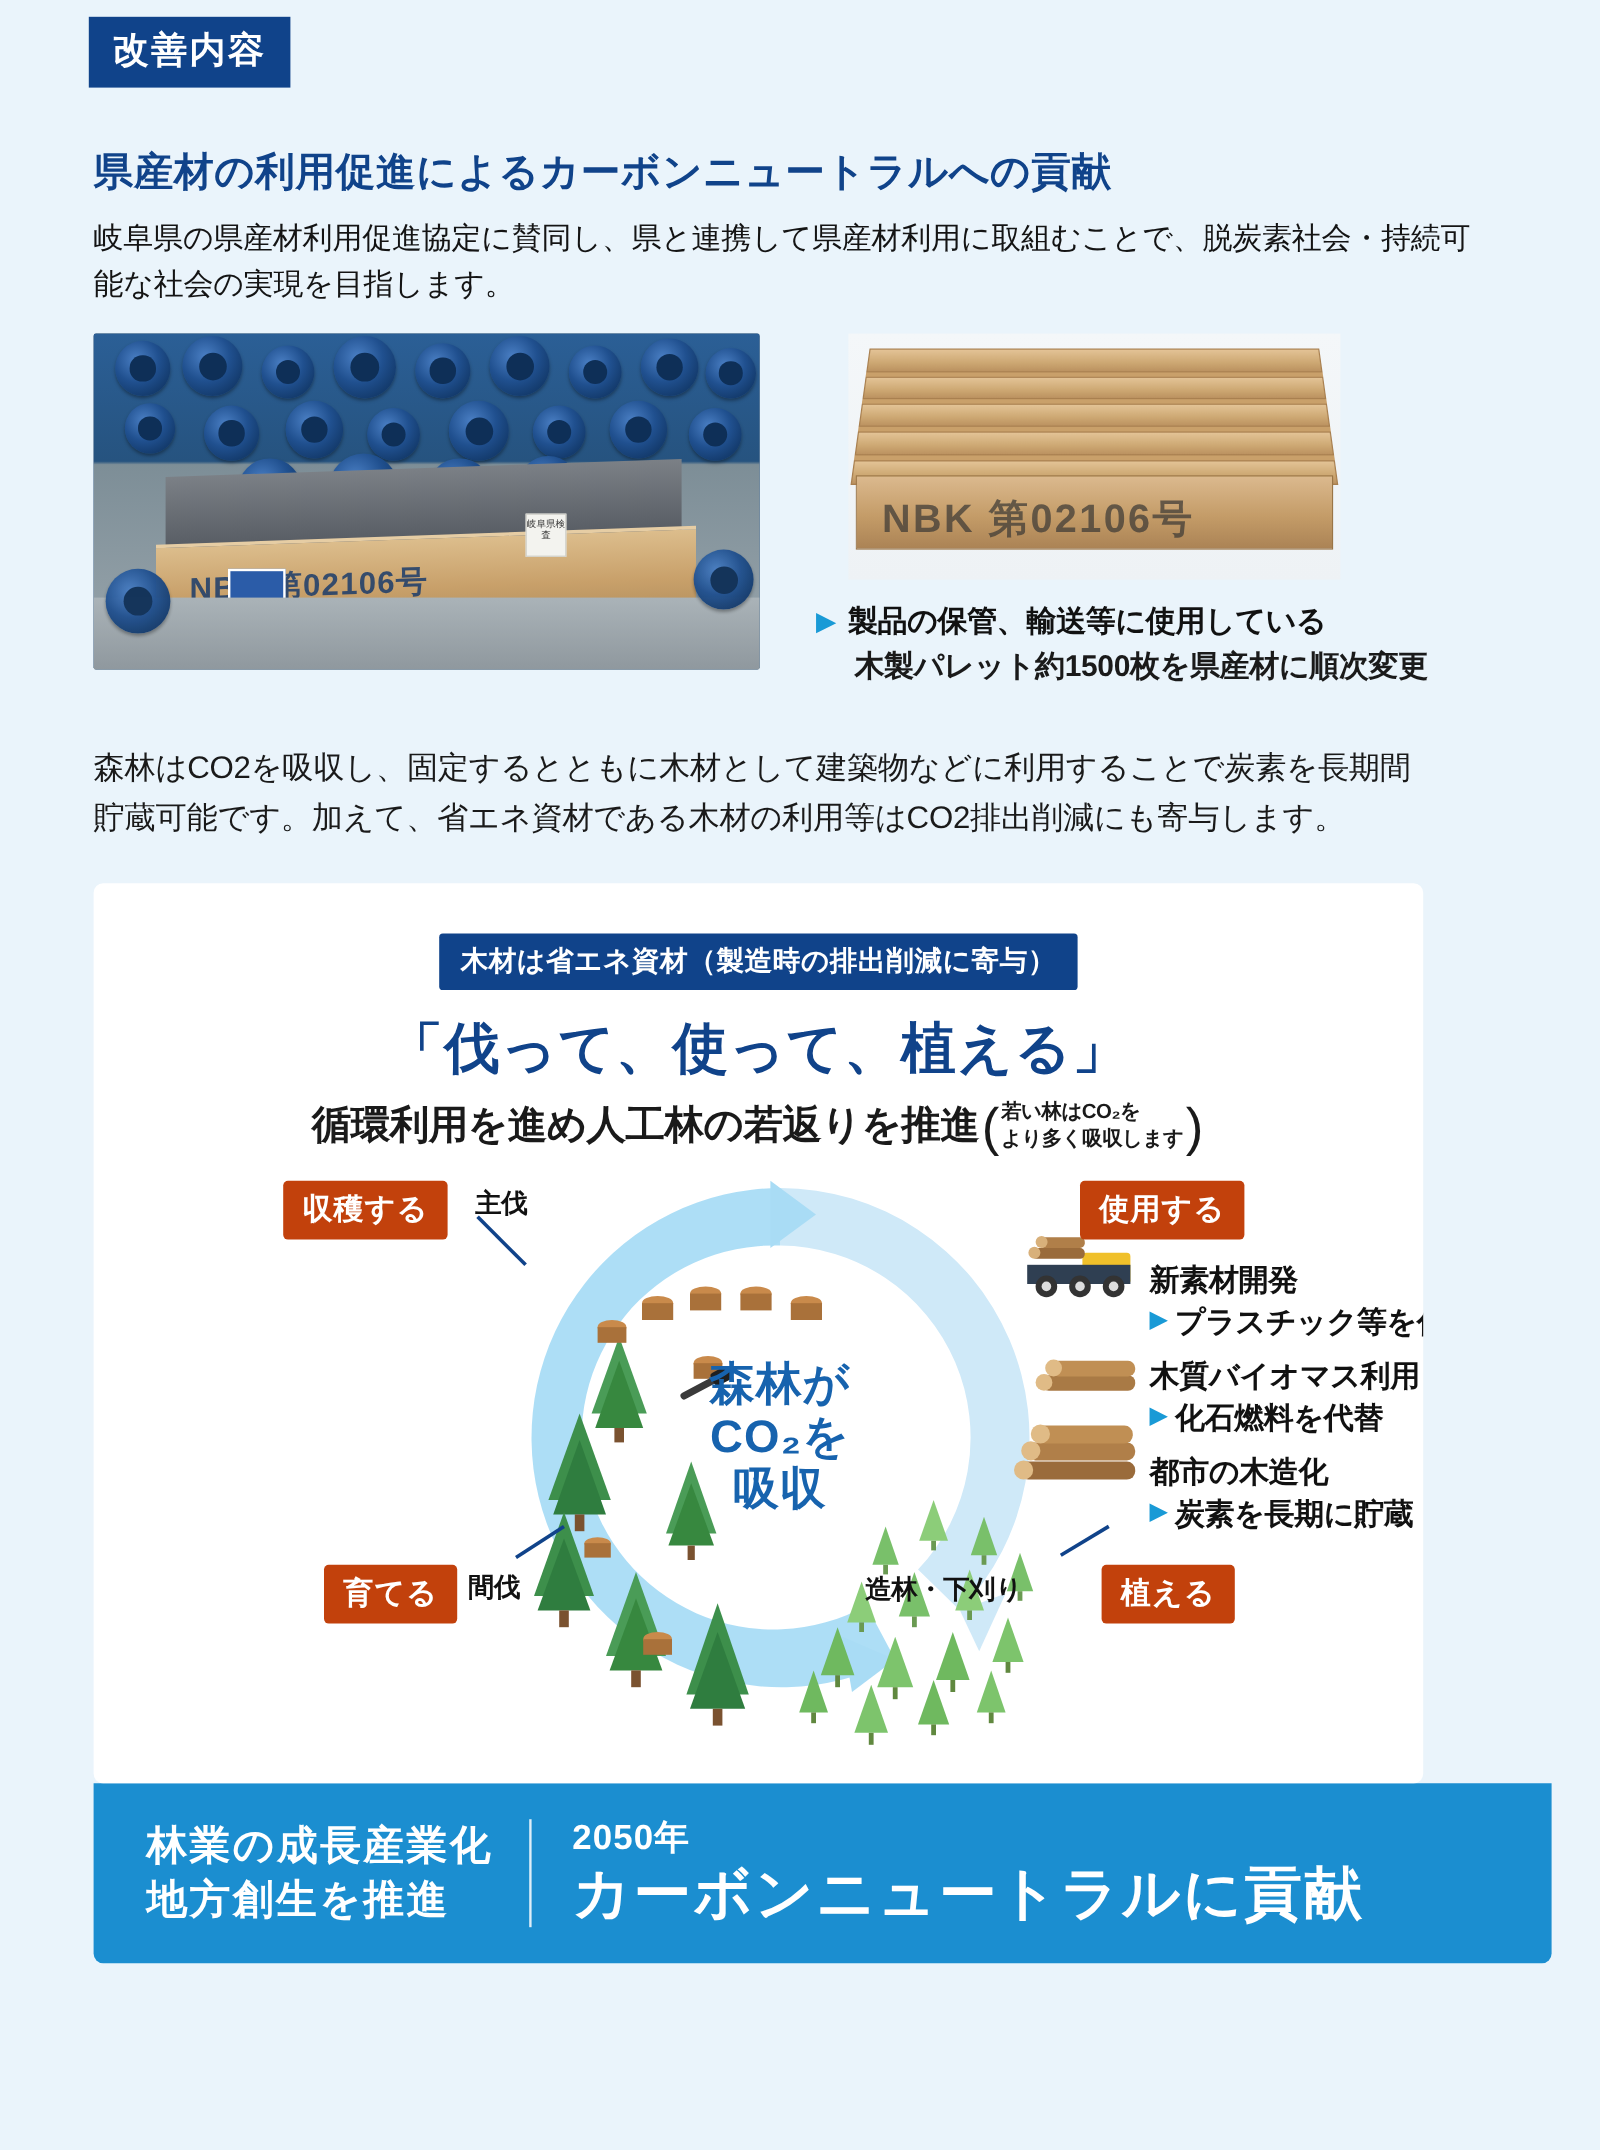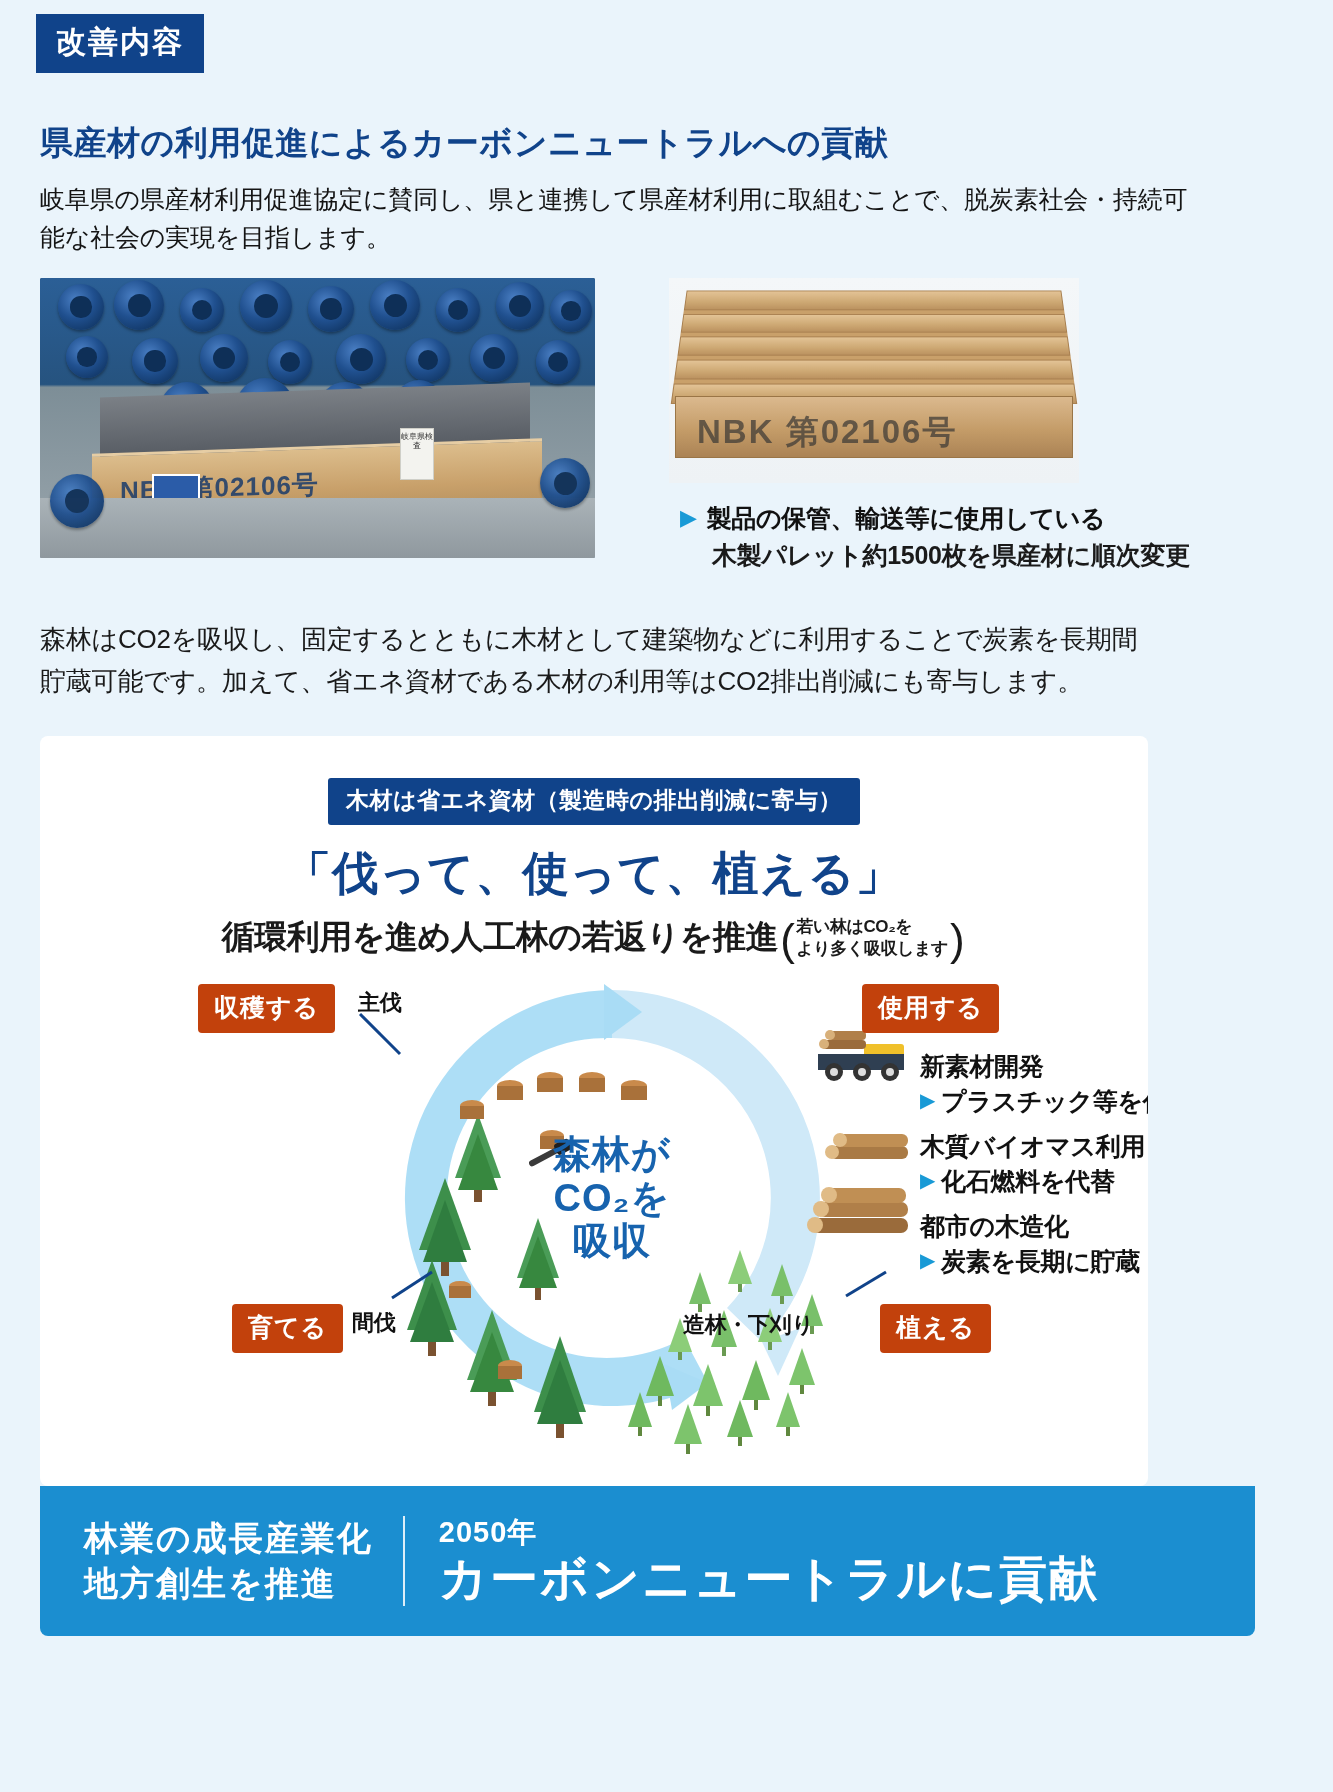--- a/index.html
+++ b/index.html
@@ -13,21 +13,21 @@
     font-family: "Liberation Sans", "DejaVu Sans", sans-serif;
     color: #1a1a1a;
     overflow: hidden;
     position: relative;
   }
   .page {
     position: relative;
     width: 1333px;
     height: 1792px;
     box-sizing: border-box;
-    padding: 0 44px;
+    padding: 0 82px;
   }
 
   
   .section-tag {
     display: inline-block;
     background: #10438a;
     color: #ffffff;
     font-size: 30px;
     font-weight: bold;
     letter-spacing: 2px;
@@ -117,21 +117,21 @@
     transform: skewY(0deg);
   }
   .ph-floor {
     position: absolute;
     left: 0; bottom: 0; right: 0; height: 60px;
     background: linear-gradient(180deg,#aab3b8 0%, #8f989e 100%);
   }
   .ph-tag {
     position: absolute;
     left: 360px; top: 150px;
-    width: 34px; height: 52px;
+    width: 34px; height: 36px;
     background: #f3f3ef;
     border: 1px solid #cfcfc8;
     font-size: 8px;
     color: #333;
     text-align: center;
     line-height: 1.1;
     padding-top: 4px;
     box-sizing: border-box;
   }
   .ph-label {

